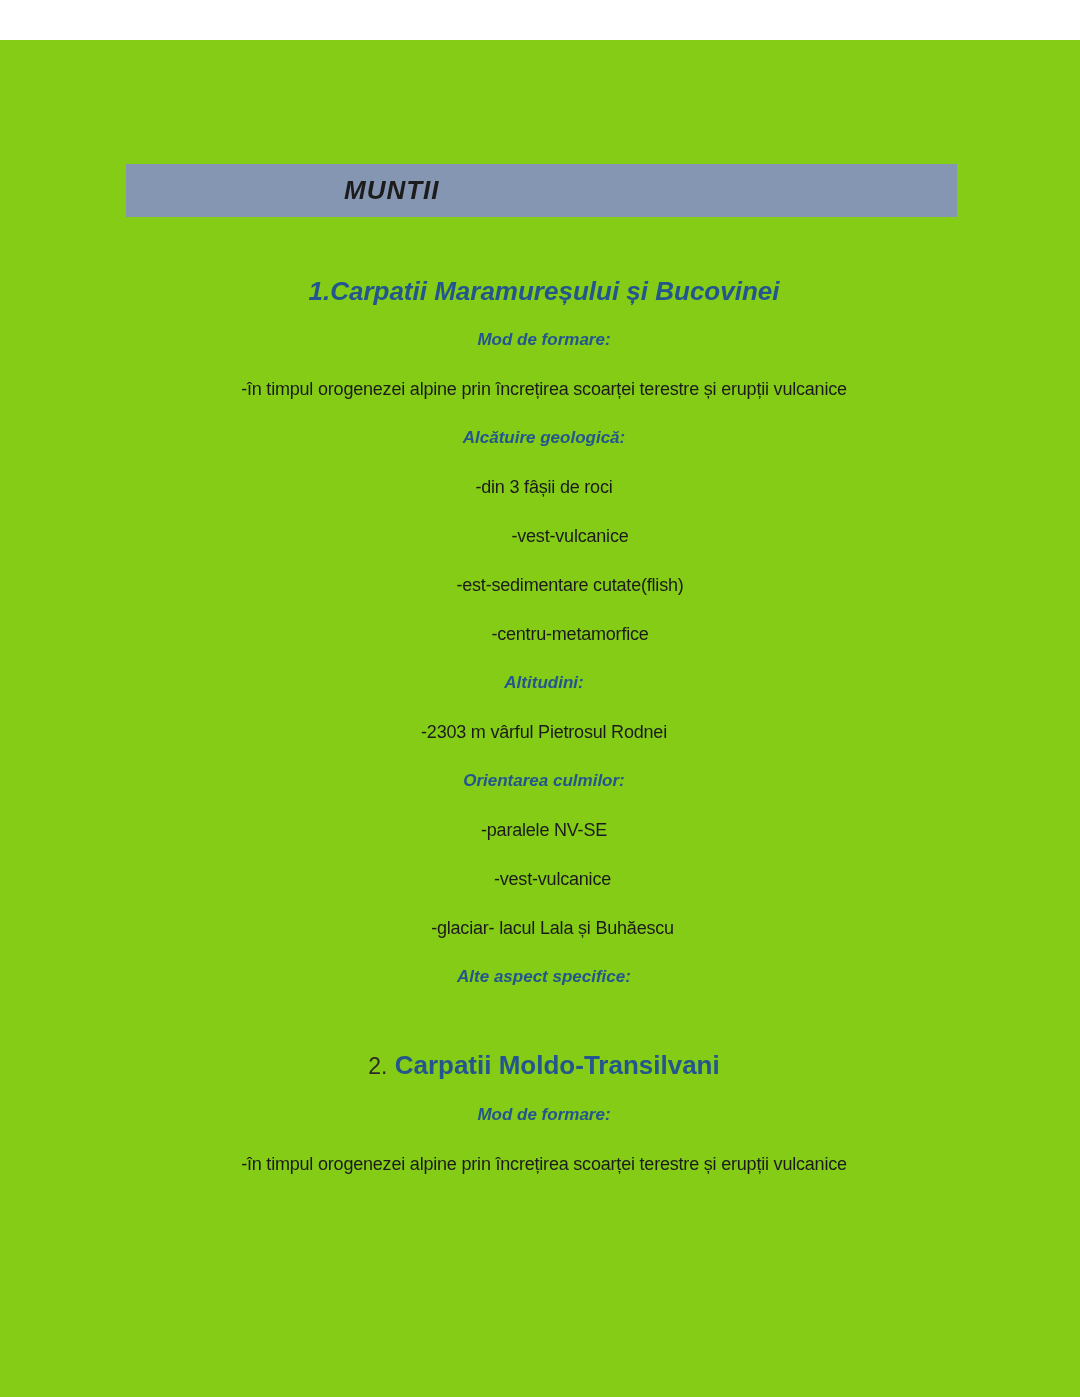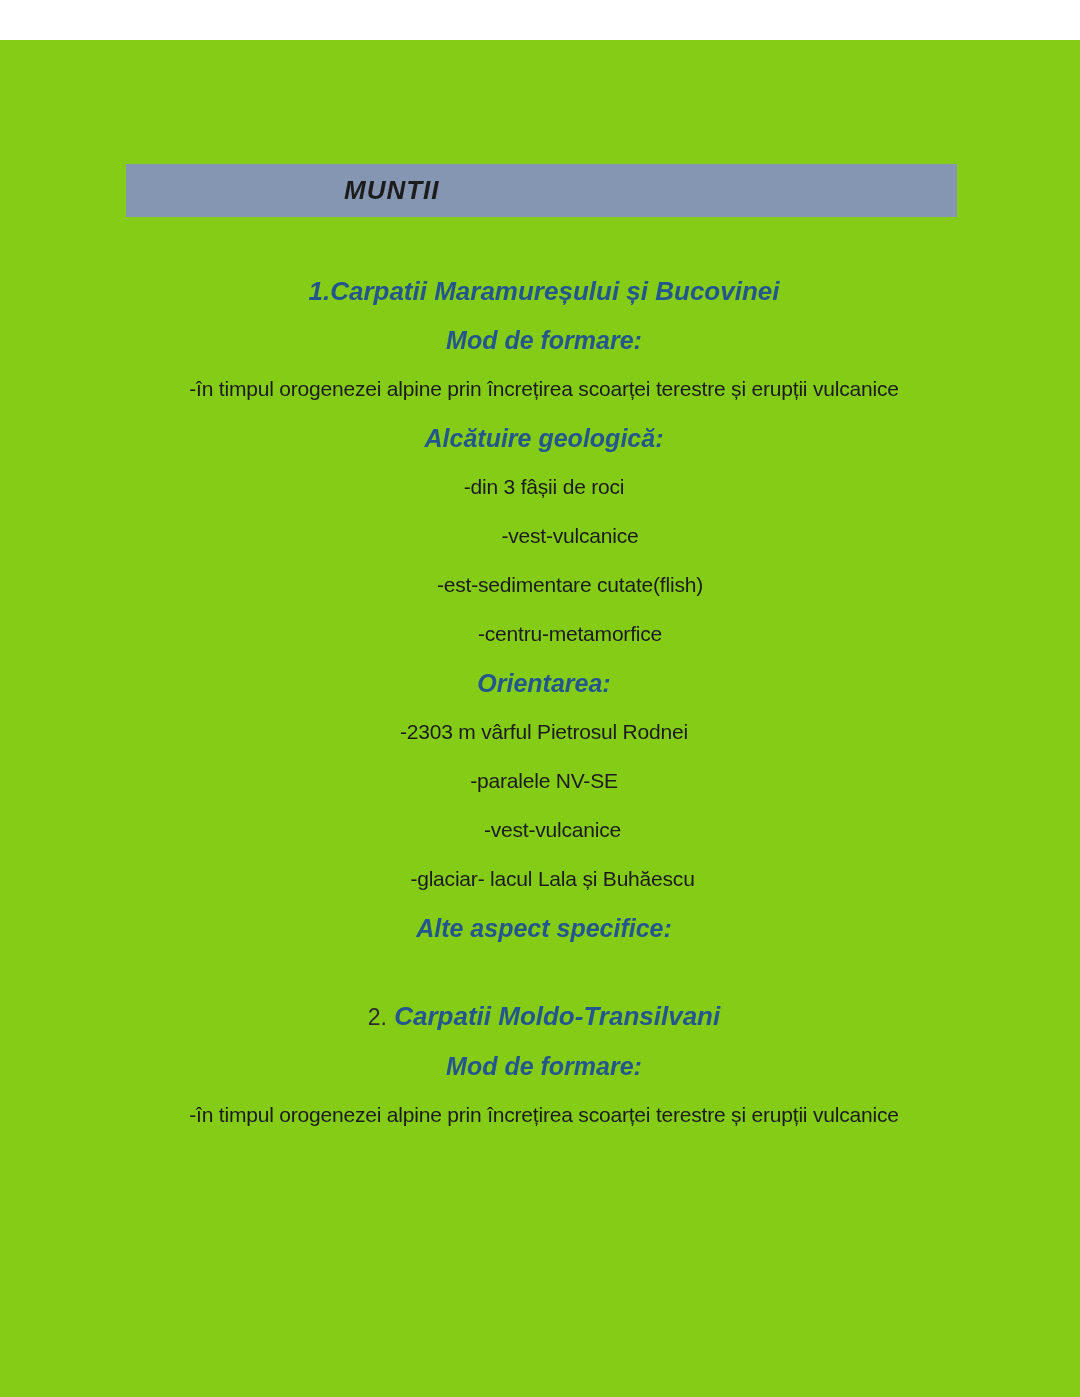--- a/index.html
+++ b/index.html
@@ -59,32 +59,31 @@
     font-style: normal;
   }
   .section-number {
     font-size: 23px;
     font-weight: normal;
     font-style: normal;
     color: #2b2b2b;
   }
   .section-title .title-part {
     font-weight: bold;
-    font-style: italic;
     color: #24568E;
   }
   .subheading {
-    font-size: 25px;
+    font-size: 17px;
     line-height: 34px;
     font-weight: bold;
     font-style: italic;
     color: #24568E;
   }
   .body-line {
-    font-size: 21px;
+    font-size: 18px;
     line-height: 34px;
     letter-spacing: -0.2px;
     color: #1b1b1b;
   }
   .indent-lg { padding-left: 52px; }
   .indent-sm { padding-left: 17px; }
 </style>
 </head>
 <body>
 
@@ -100,23 +99,24 @@
 
     <h2 class="subheading">Mod de formare:</h2>
     <p class="body-line">-în timpul orogenezei alpine prin încrețirea scoarței terestre și erupții vulcanice</p>
 
     <h2 class="subheading">Alcătuire geologică:</h2>
     <p class="body-line">-din 3 fâșii de roci</p>
     <p class="body-line indent-lg">-vest-vulcanice</p>
     <p class="body-line indent-lg">-est-sedimentare cutate(flish)</p>
     <p class="body-line indent-lg">-centru-metamorfice</p>
 
-    <h2 class="subheading">Orientarea:</h2>
+    <h2 class="subheading">Altitudini:</h2>
     <p class="body-line">-2303 m vârful Pietrosul Rodnei</p>
 
+    <h2 class="subheading">Orientarea culmilor:</h2>
     <p class="body-line">-paralele NV-SE</p>
 
     <p class="body-line indent-sm">-vest-vulcanice</p>
     <p class="body-line indent-sm">-glaciar- lacul Lala și Buhăescu</p>
 
     <h2 class="subheading">Alte aspect specifice:</h2>
 
     <h1 class="section-title second">
       <span class="section-number">2.</span>
       <span class="title-part">Carpatii Moldo-Transilvani</span>

